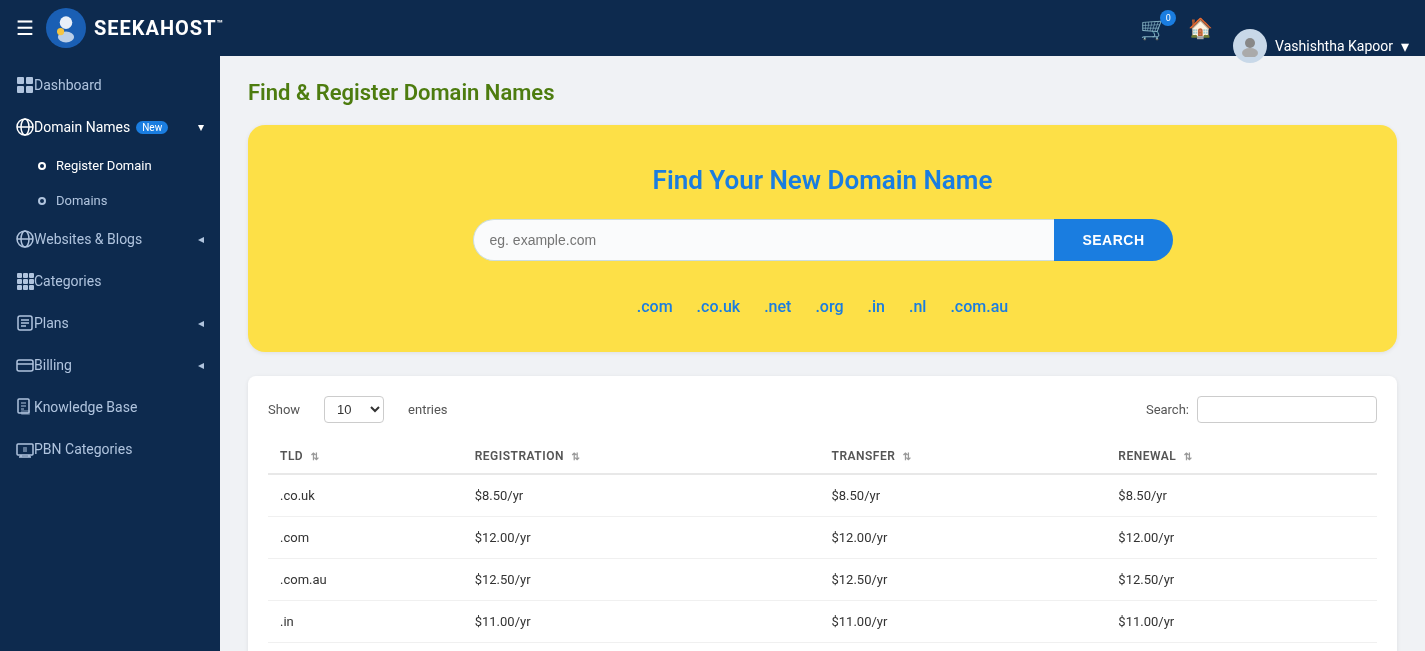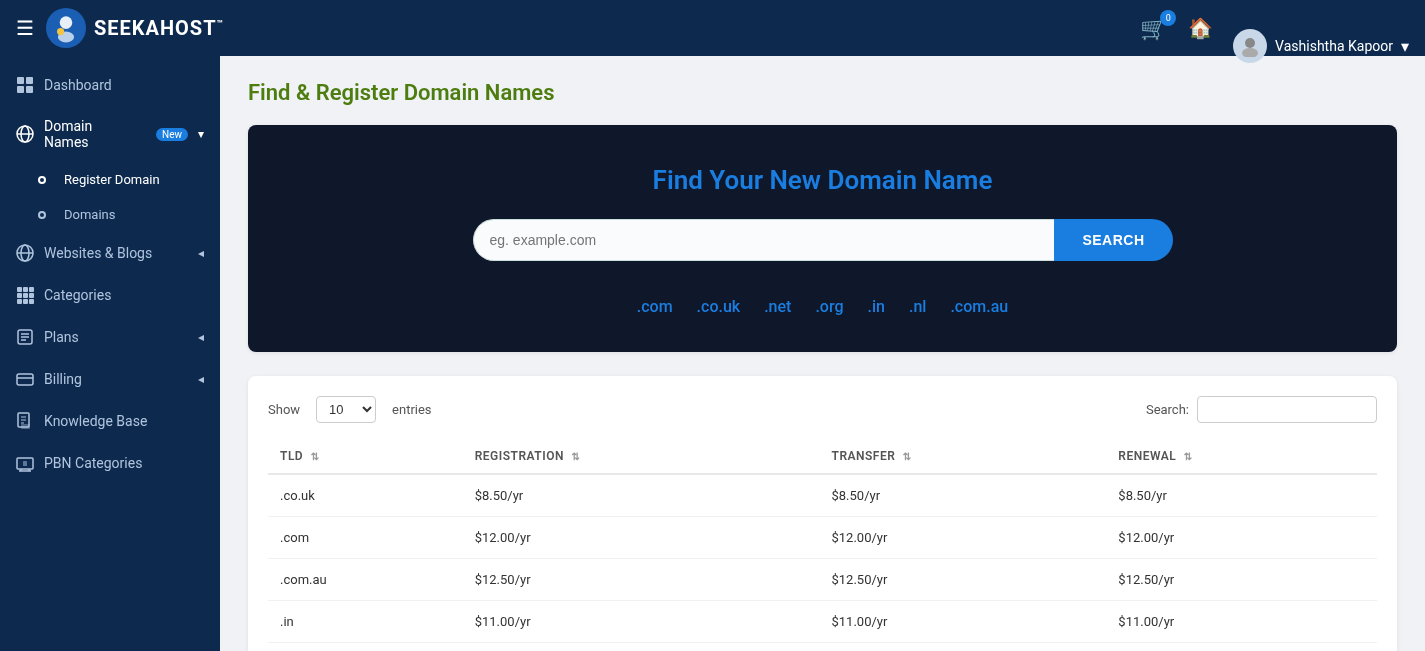--- a/index.html
+++ b/index.html
@@ -35,45 +35,45 @@
       display: flex; align-items: center; justify-content: center; font-size: 14px; color: #555;
     }
     .user-name { font-size: 14px; }
 
     
     .sidebar {
       width: 220px; background: #0d2a4e; min-height: 651px; margin-top: 56px;
       padding-top: 8px; flex-shrink: 0; overflow-y: auto;
     }
     .sidebar-item {
-      display: flex; align-items: center; gap: 10px;
+      display: flex; align-items: center; 
       padding: 12px 16px; color: #b0c4de; cursor: pointer;
       font-size: 14px; position: relative;
     }
     .sidebar-item.active { color: white; }
     .sidebar-item .s-icon { width: 18px; height: 18px; flex-shrink: 0; }
     .sidebar-item .chevron { margin-left: auto; font-size: 12px; }
     .new-badge {
       background: #1a7de0; color: white; font-size: 10px;
       padding: 1px 6px; border-radius: 10px; margin-left: 6px;
     }
     .sub-item {
-      display: flex; align-items: center; gap: 18px;
+      display: flex; align-items: center; gap: 10px;
       padding: 10px 16px 10px 38px; color: #b0c4de; cursor: pointer; font-size: 13px;
     }
     .sub-item.active { color: white; }
     .sub-dot { width: 8px; height: 8px; border-radius: 50%; border: 2px solid currentColor; flex-shrink: 0; }
 
     
     .main-content { flex: 1; margin-top: 56px; overflow-y: auto; padding: 24px 28px; }
     .page-title { font-size: 22px; font-weight: 600; color: #4d7c0f; margin-bottom: 20px; }
 
     
     .search-card {
-      background: #0f172a; border-radius: 8px; padding: 40px 30px 36px;
+      background: #fde047; border-radius: 17px; padding: 40px 30px 36px;
       text-align: center; margin-bottom: 24px;
       box-shadow: 0 1px 4px rgba(0,0,0,0.08);
     }
     .search-card-title { font-size: 26px; font-weight: 600; color: #1a7de0; margin-bottom: 24px; }
     .search-row { display: flex; gap: 0; max-width: 700px; margin: 0 auto 36px; }
     .search-input {
       flex: 1; padding: 12px 16px; border: 1px solid #cdd; border-right: none;
       border-radius: 25px 0 0 25px; font-size: 14px; color: #999; outline: none;
       background: #fafbfc;
     }
@@ -81,21 +81,21 @@
       background: #1a7de0; color: white; border: none; padding: 12px 28px;
       border-radius: 0 25px 25px 0; font-size: 14px; font-weight: 600; cursor: pointer;
       letter-spacing: 0.5px;
     }
     .tld-list { display: flex; gap: 24px; justify-content: center; flex-wrap: wrap; }
     .tld-item { color: #1a7de0; font-size: 16px; font-weight: 500; cursor: pointer; }
 
     
     .table-section { background: white; border-radius: 8px; padding: 20px; box-shadow: 0 1px 4px rgba(0,0,0,0.08); }
     .table-controls { display: flex; justify-content: space-between; align-items: center; margin-bottom: 16px; }
-    .show-entries { display: flex; align-items: center; gap: 16px; font-size: 13px; color: #555; }
+    .show-entries { display: flex; align-items: center; gap: 24px; font-size: 13px; color: #555; }
     .entries-select {
       border: 1px solid #ccc; border-radius: 4px; padding: 4px 8px;
       font-size: 13px; color: #333; background: white;
     }
     .search-area { display: flex; align-items: center; gap: 8px; font-size: 13px; color: #555; }
     .table-search-input {
       border: 1px solid #ccc; border-radius: 4px; padding: 5px 10px;
       font-size: 13px; width: 180px; outline: none;
     }
 

